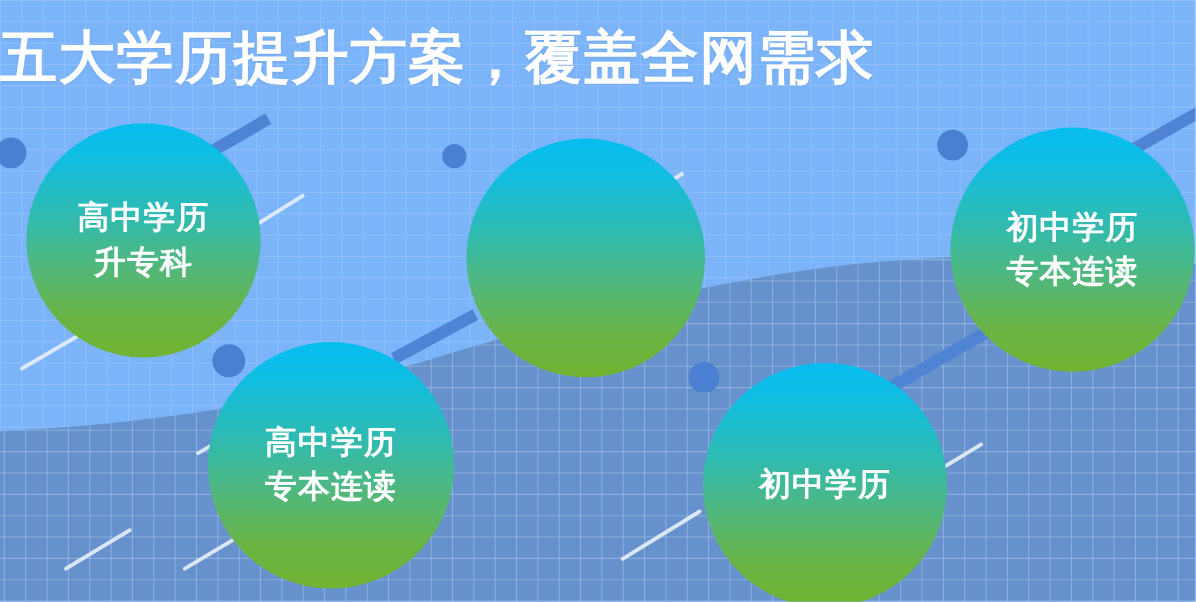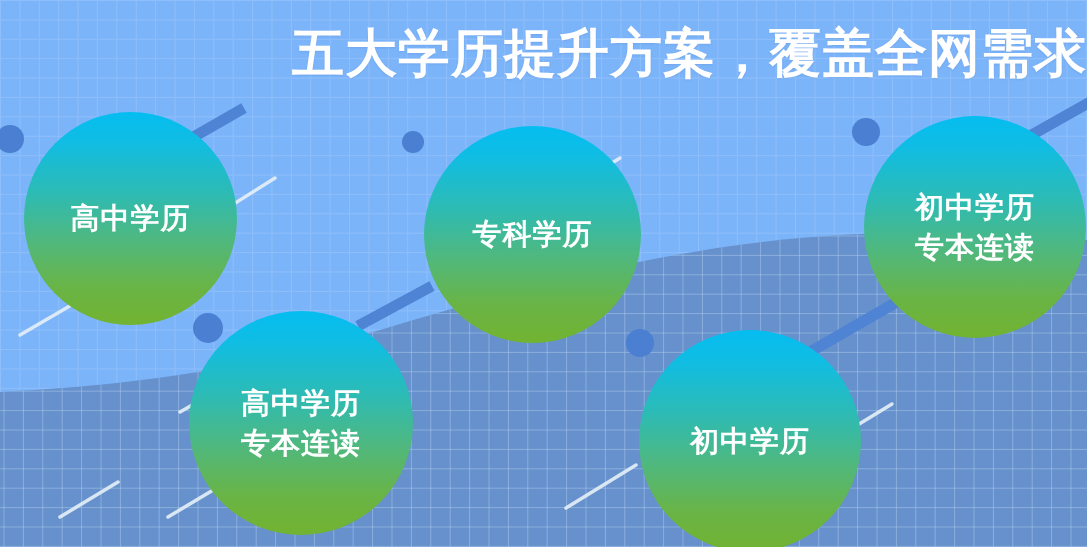--- a/index.html
+++ b/index.html
@@ -43,21 +43,21 @@
     pointer-events: none;
   }
   .deco-layer svg { display: block; width: 100%; height: 100%; }
 
   
   .title {
     position: absolute;
     left: 0;
     top: 22px;
     width: 1087px;
-    text-align: right;
+    text-align: left;
     color: #ffffff;
     font-size: 52px;
     font-weight: bold;
     letter-spacing: 1px;
     line-height: 1.2;
     white-space: nowrap;
     text-shadow: 0 1px 2px rgba(60,110,180,0.18);
   }
 
   
@@ -203,29 +203,29 @@
         <circle cx="640" cy="343" r="14"></circle>
         <circle cx="866" cy="132" r="14"></circle>
       </g>
     </svg>
   </div>
 
   <div class="title">五大学历提升方案，覆盖全网需求</div>
 
   <div class="bubble" style="left:24px; top:112px; width:213px; height:213px;">
     <div class="line">高中学历</div>
+    <div class="line">升专科</div>
   </div>
 
   <div class="bubble" style="left:189px; top:311px; width:224px; height:224px;">
     <div class="line">高中学历</div>
     <div class="line">专本连读</div>
   </div>
 
   <div class="bubble" style="left:424px; top:126px; width:217px; height:217px;">
-    <div class="line">专科学历</div>
   </div>
 
   <div class="bubble" style="left:639px; top:330px; width:222px; height:222px;">
     <div class="line">初中学历</div>
   </div>
 
   <div class="bubble" style="left:864px; top:116px; width:222px; height:222px;">
     <div class="line">初中学历</div>
     <div class="line">专本连读</div>
   </div>

